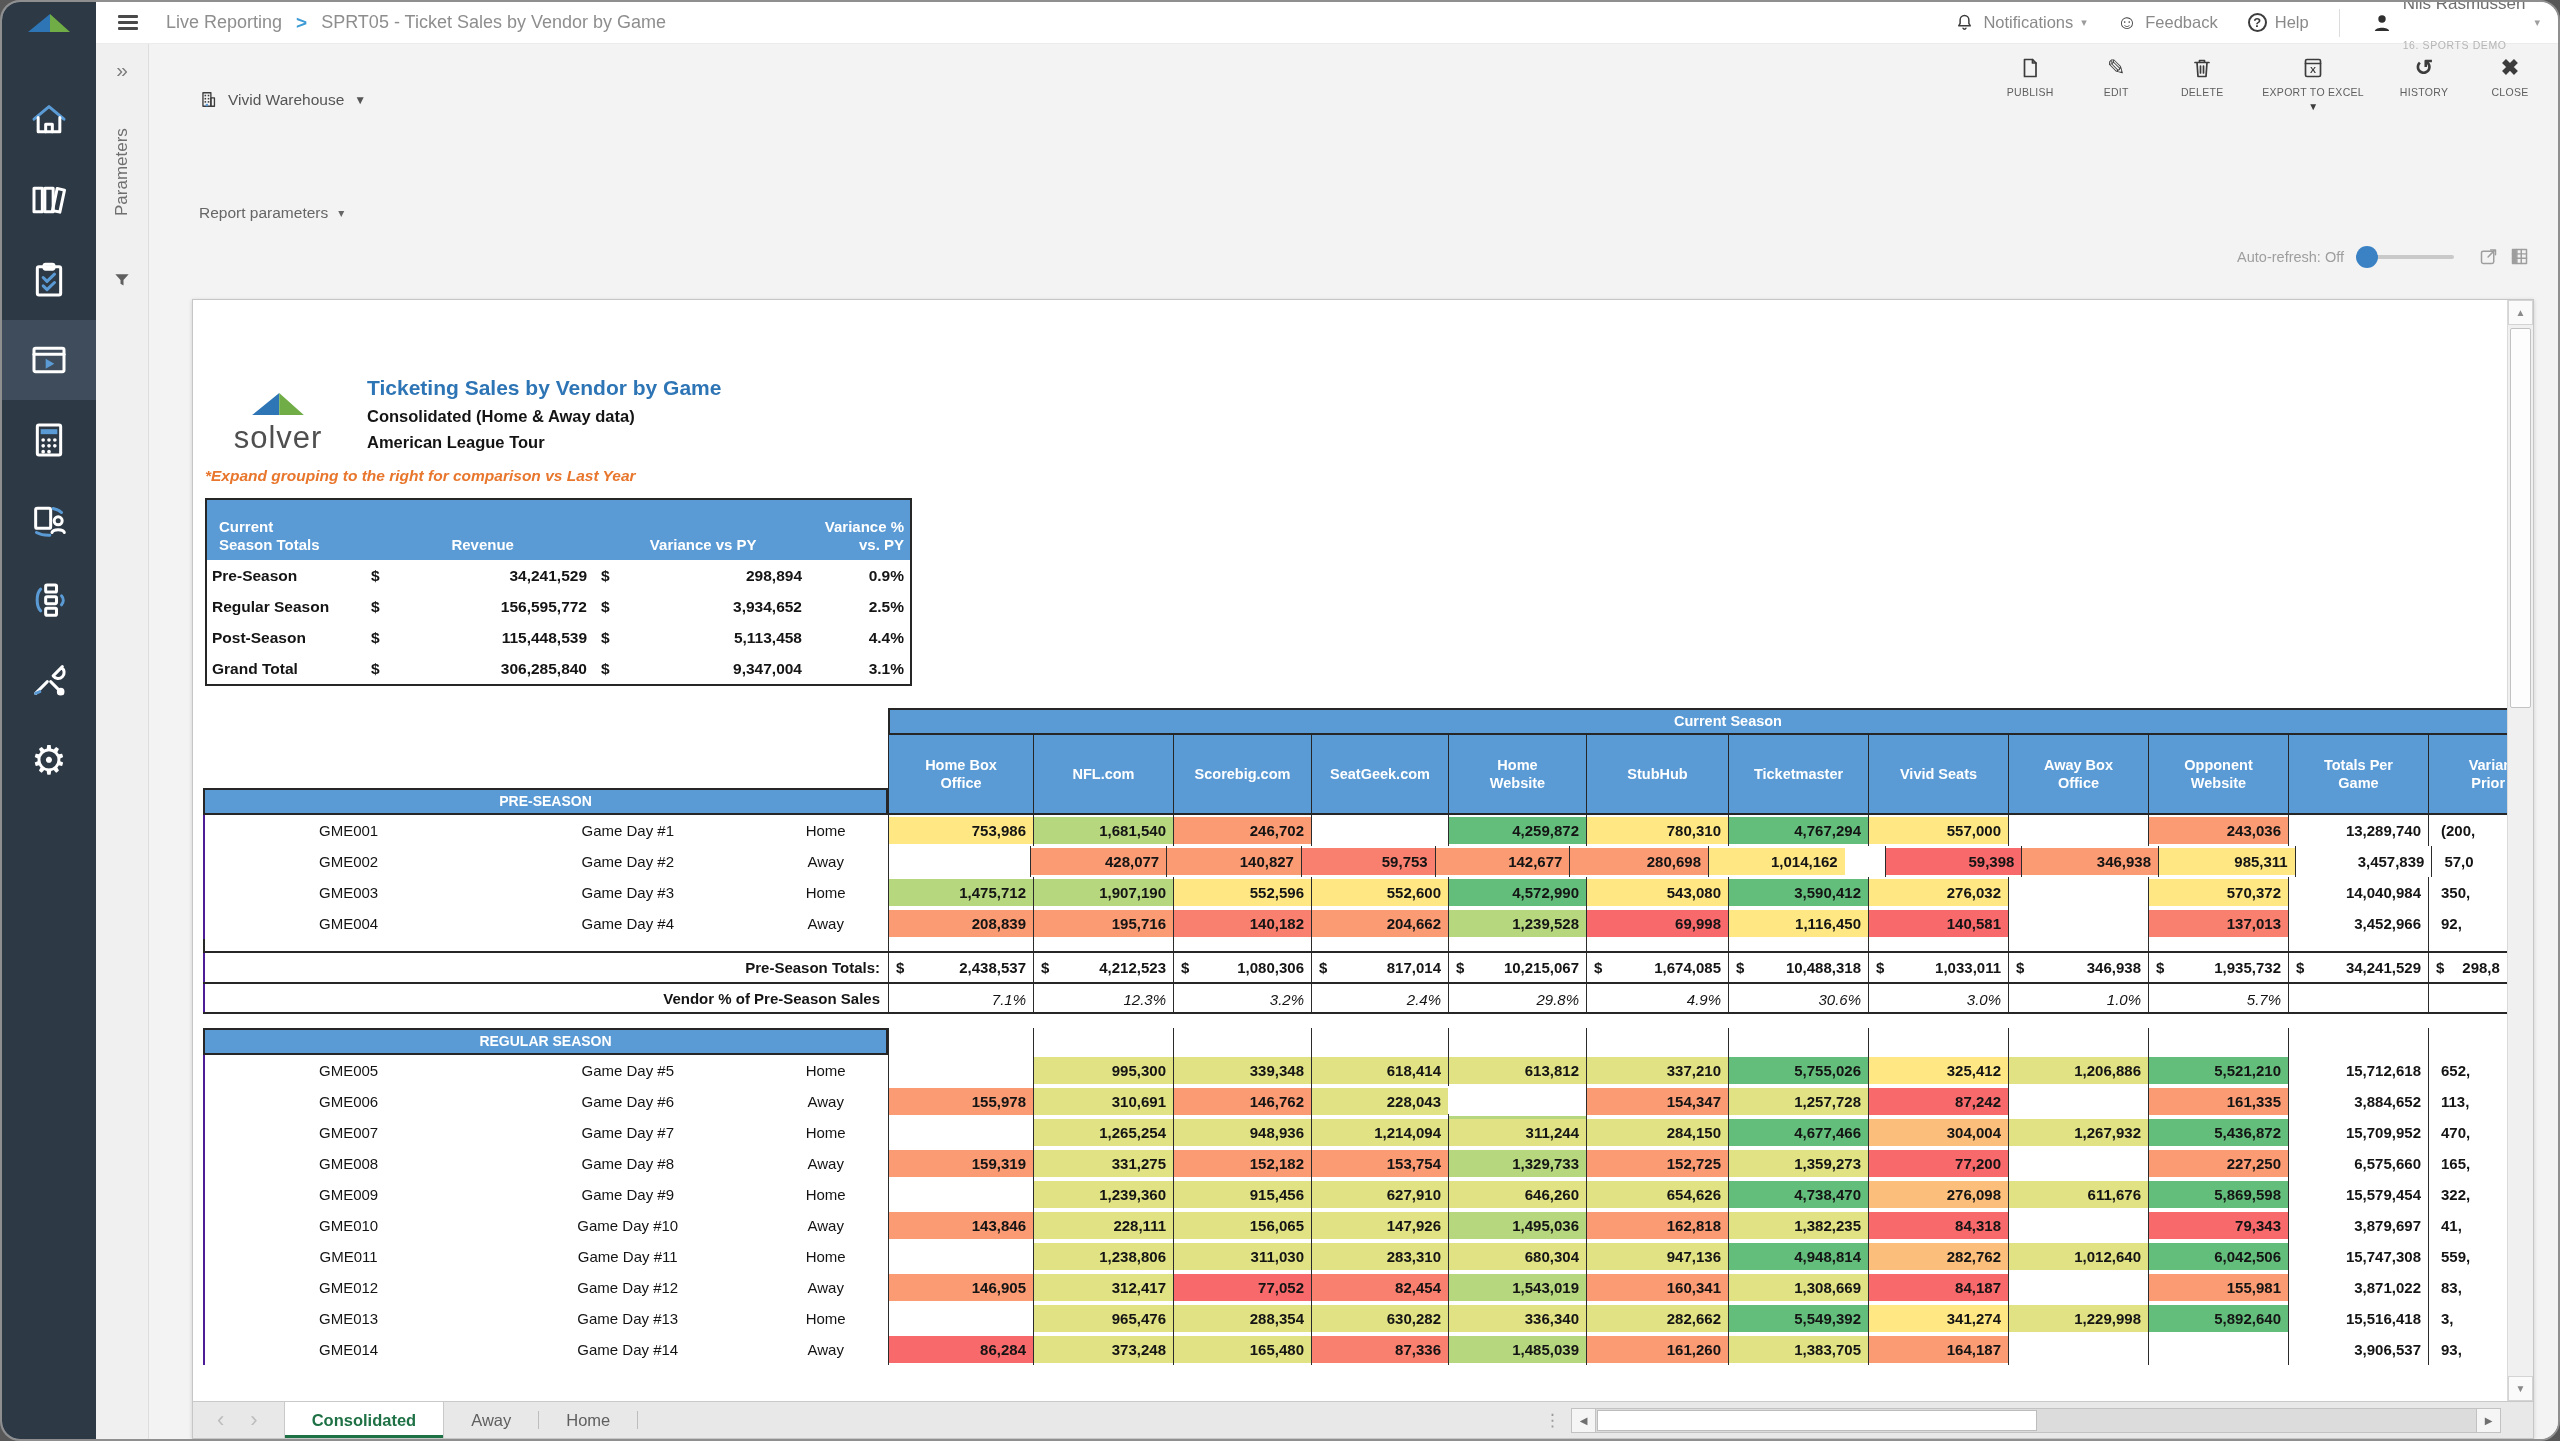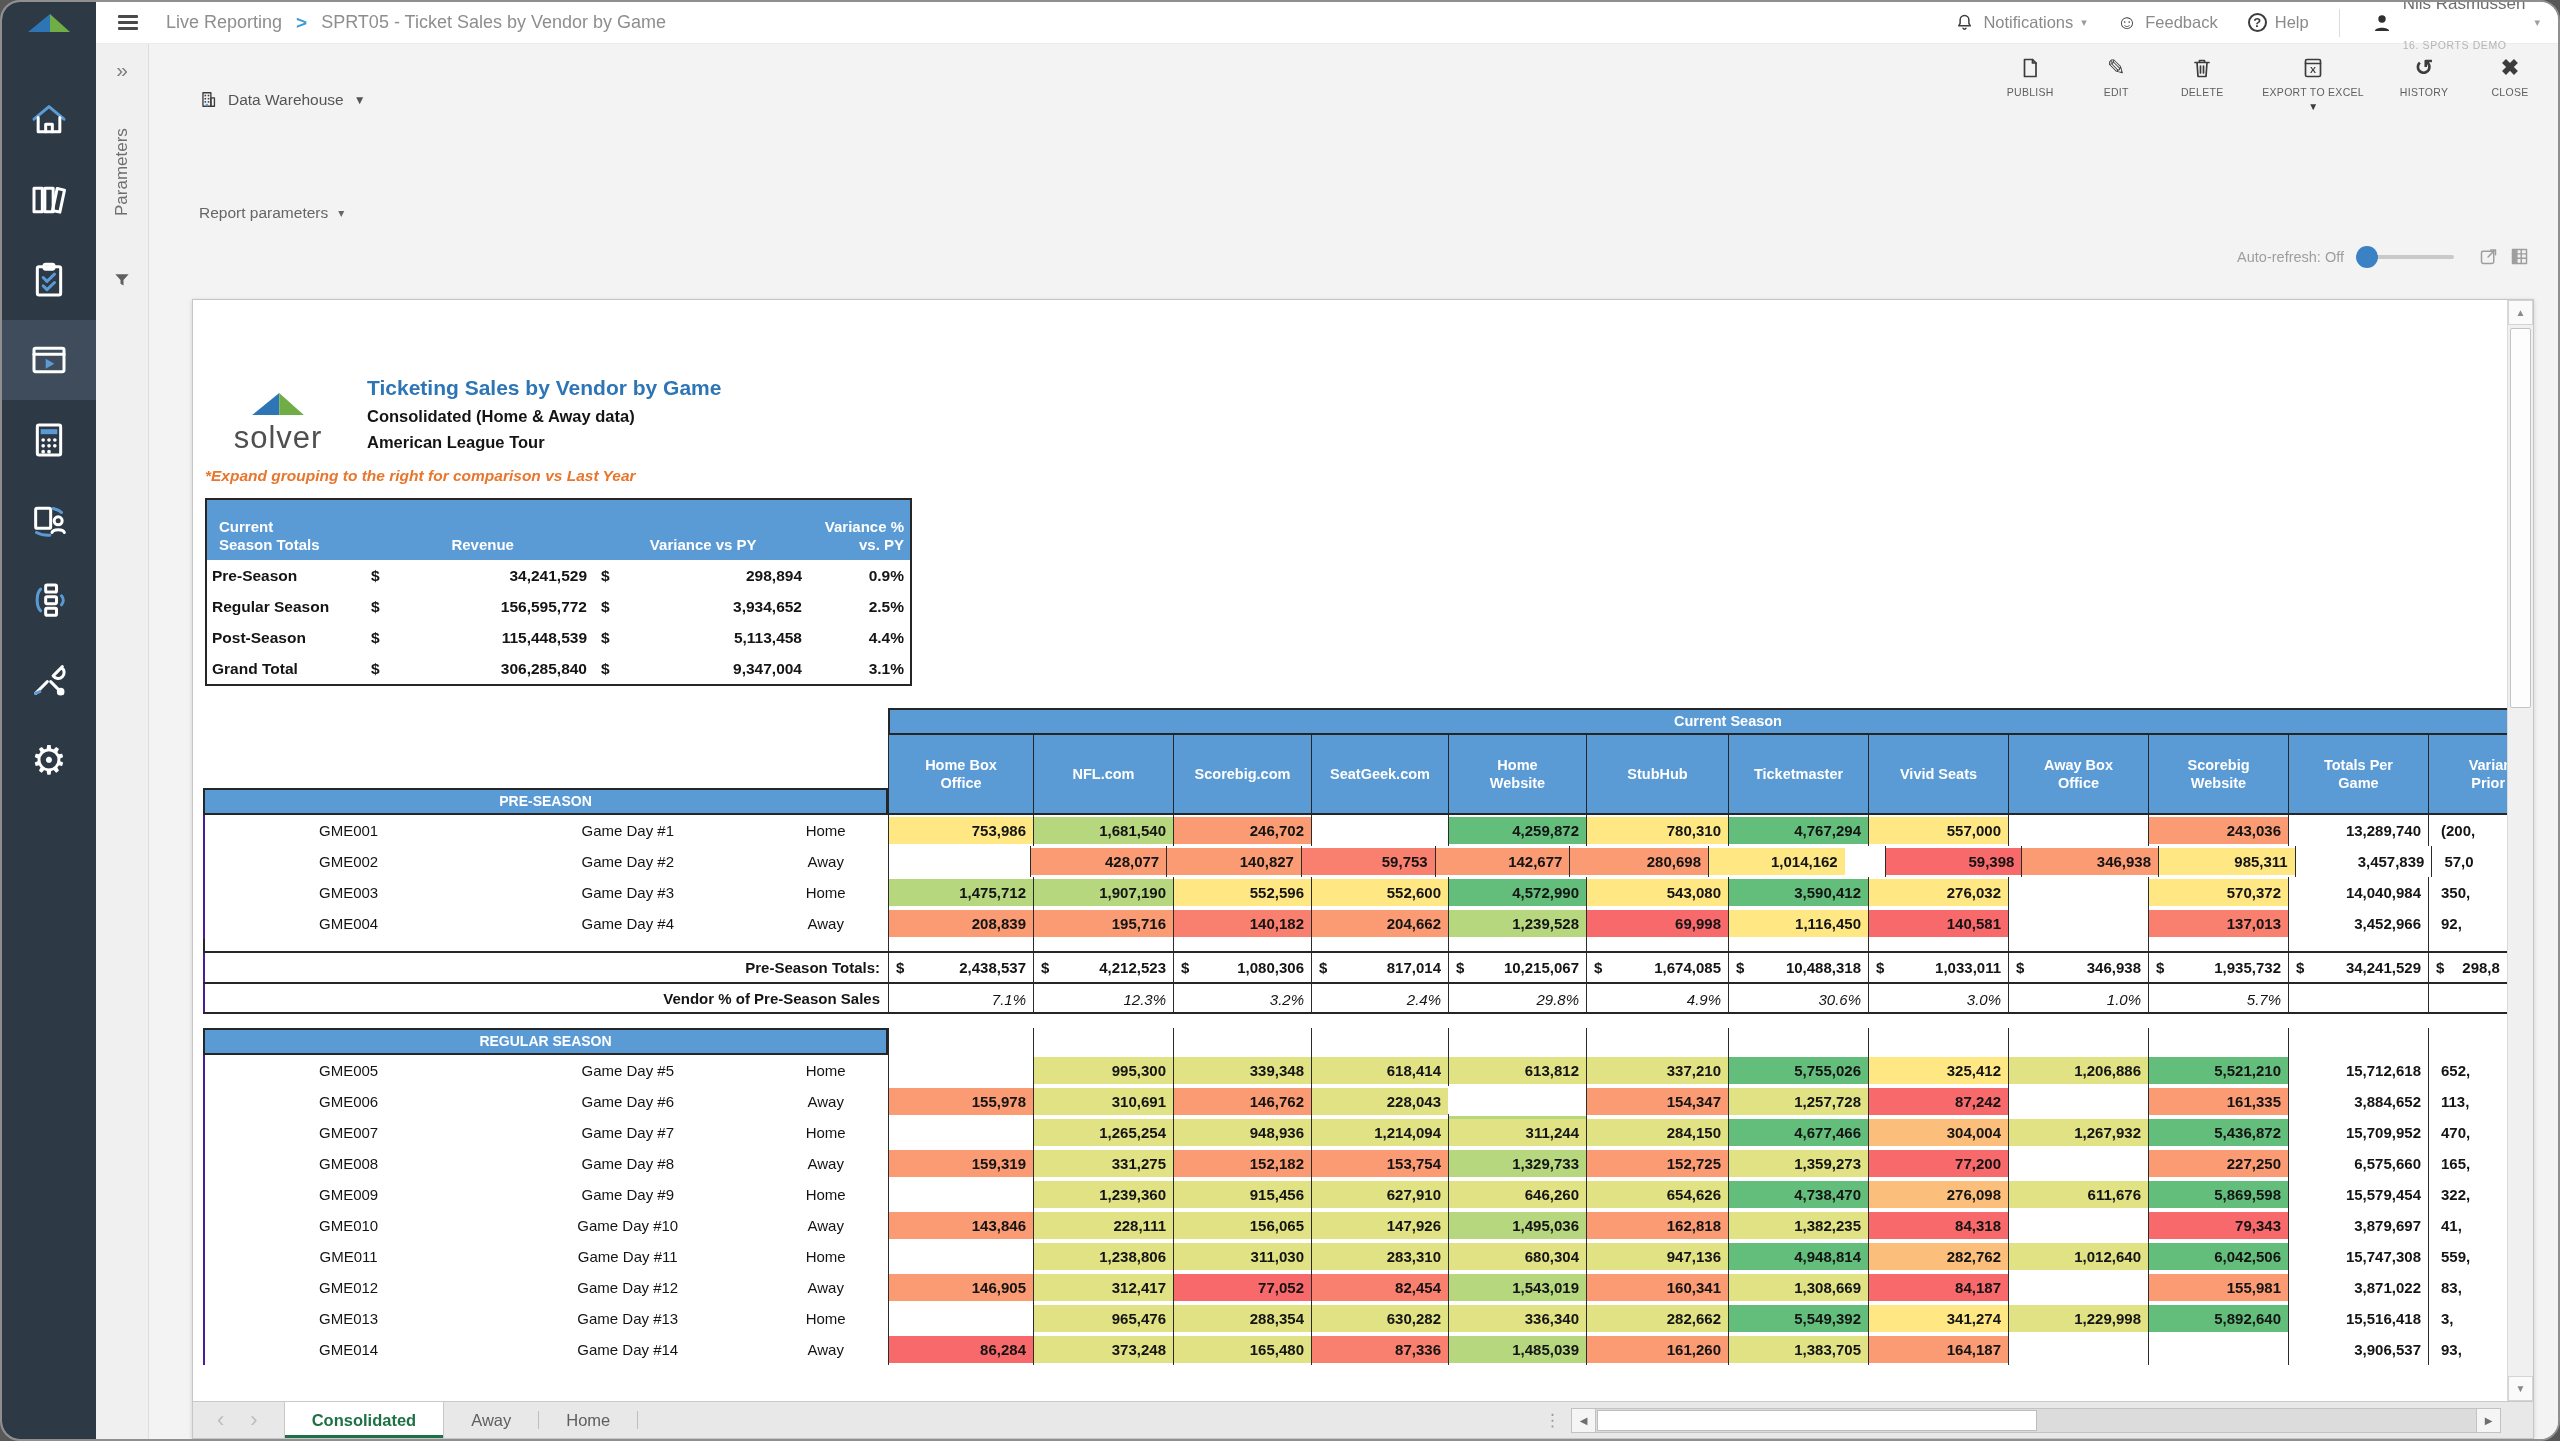--- a/index.html
+++ b/index.html
@@ -288,21 +288,21 @@
           <g fill="#3c3c3c">
             <rect x="7" y="6" width="2" height="2"></rect>
             <rect x="11" y="6" width="2" height="2"></rect>
             <rect x="7" y="10" width="2" height="2"></rect>
             <rect x="11" y="10" width="2" height="2"></rect>
             <rect x="7" y="14" width="2" height="2"></rect>
             <rect x="11" y="14" width="2" height="2"></rect>
           </g>
           <rect x="8.5" y="17.5" width="3" height="3" fill="#5b9bd5"></rect>
         </svg>
-      <span>Data Warehouse</span>
+      <span>Vivid Warehouse</span>
       <span class="chev">▼</span>
     </div>
 
     <div class="actions">
       <div class="action">
         <svg viewBox="0 0 24 24">
             <path class="sd" d="M6.5 3.5h8l3.5 3.5v13.5h-11.5z"></path>
             <path class="sd" d="M14.5 3.5V7H18"></path>
           </svg>
         <span class="alabel">PUBLISH</span>
@@ -457,21 +457,21 @@
                 <div class="mhcell" style="width: 140px;">NFL.com</div>
                 <div class="mhcell" style="width: 138px;">Scorebig.com</div>
                 <div class="mhcell" style="width: 137px;">SeatGeek.com</div>
                 <div class="mhcell" style="width: 138px;">Home
 Website</div>
                 <div class="mhcell" style="width: 142px;">StubHub</div>
                 <div class="mhcell" style="width: 140px;">Ticketmaster</div>
                 <div class="mhcell" style="width: 140px;">Vivid Seats</div>
                 <div class="mhcell" style="width: 140px;">Away Box
 Office</div>
-                <div class="mhcell" style="width: 140px;">Scorebig
+                <div class="mhcell" style="width: 140px;">Opponent
 Website</div>
                 <div class="mhcell" style="width: 140px;">Totals Per
 Game</div>
                 <div class="mhcell" style="width: 140px;">Variance
 Prior Ye</div>
               </div>
               <div class="mrow mdata">
                 <div class="mlab">
                   <div class="c1">GME001</div>
                   <div class="c2">Game Day #1</div>

